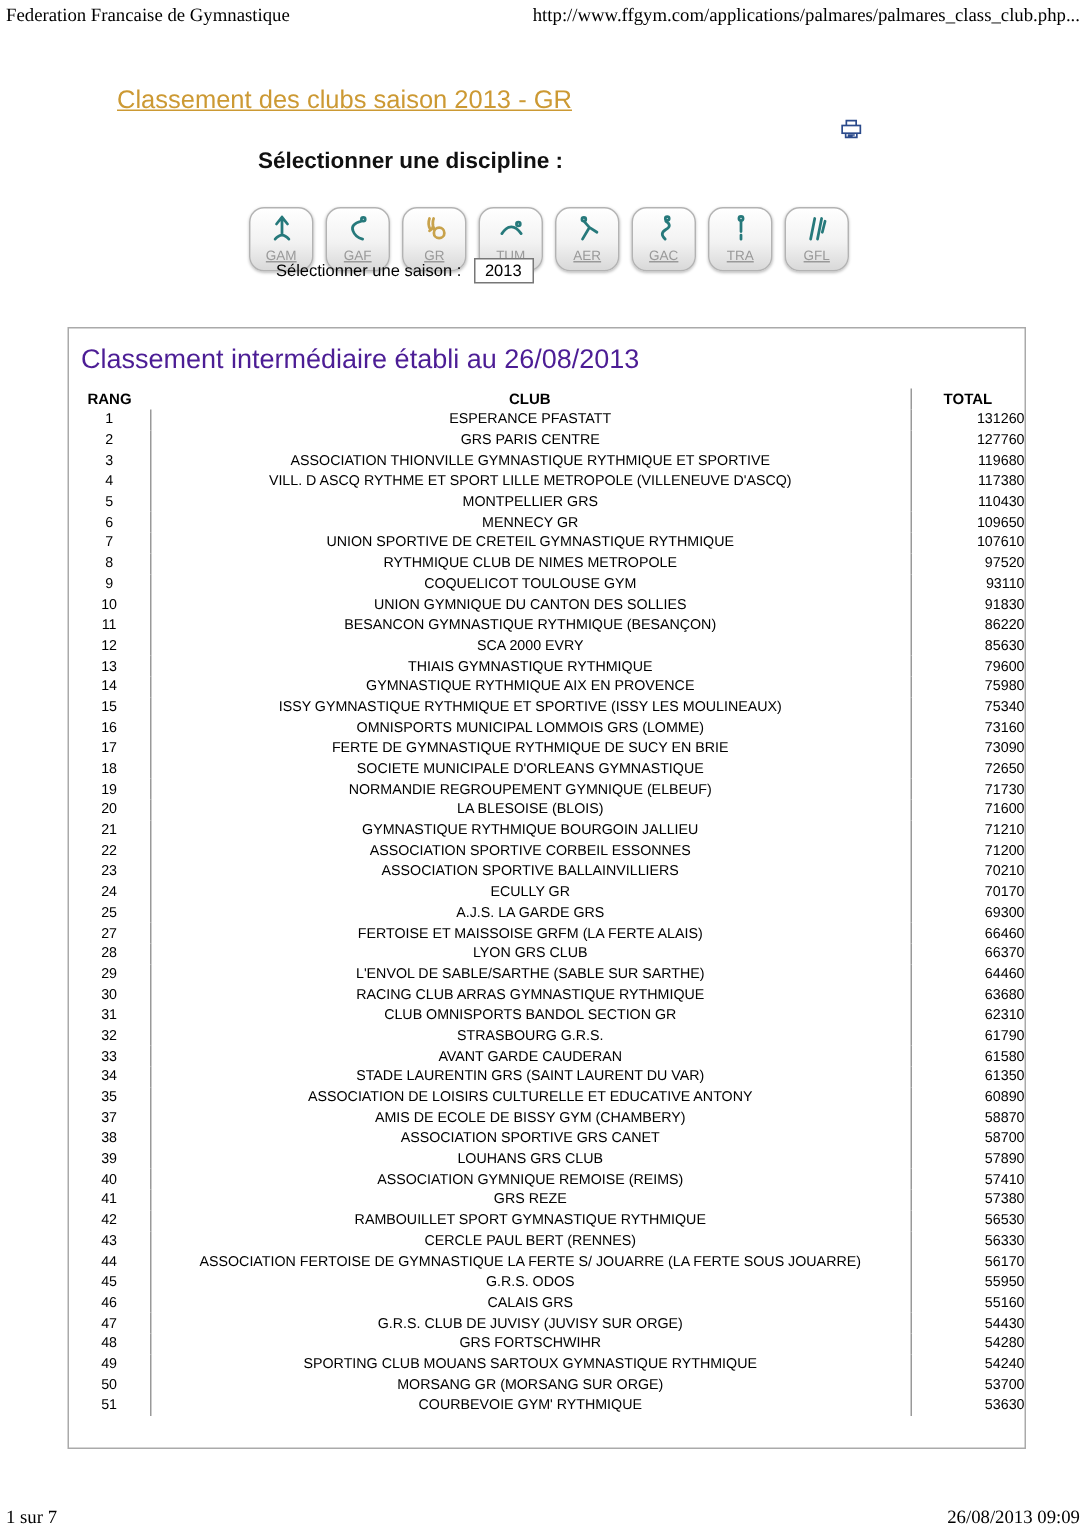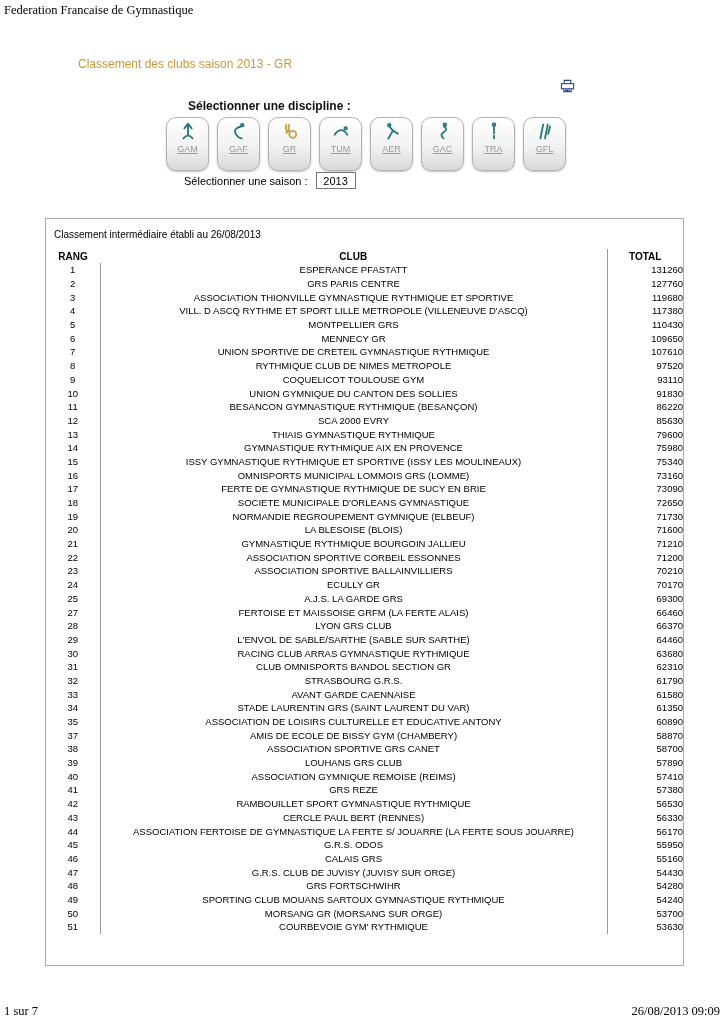--- a/index.html
+++ b/index.html
@@ -7,64 +7,65 @@
   body { position:relative; overflow:hidden; }
 
   
   .doc-header, .doc-footer { position:absolute; left:4px; right:4px;
     font-family:"Liberation Serif", serif; font-size:12.5px; color:#000;
     display:flex; justify-content:space-between; }
   .doc-header { top:3px; }
   .doc-footer { bottom:5px; }
 
   
-  .page-title { position:absolute; left:78px; top:57px; font-size:12px;
-    color:var(--title-color,#CC9933); font-weight:normal; }
+  .page-title { position:absolute; left:78px; top:57px; font-size:17px;
+    color:var(--title-color,#CC9933); font-weight:normal;text-decoration:underline; }
 
   .print-icon { position:absolute; left:560px; top:79px; width:15px; height:14px; cursor:pointer; }
 
-  .select-disc-label { position:absolute; left:172px; top:99px; font-size:12px; font-weight:bold; color:#111;margin-left:16px; }
+  .select-disc-label { position:absolute; left:172px; top:99px; font-size:15px; font-weight:bold; color:#111; }
 
   
   .disc-row { position:absolute; left:166px; top:117px; display:flex; gap:8px; }
-  .disc-btn { width:43px; height:54px; border:1px solid #b3b3b3; border-radius:10px;
+  .disc-btn { width:43px; height:43px; border:1px solid #b3b3b3; border-radius:10px;
     background:linear-gradient(#ffffff 0%, #f2f2f2 55%, #d9d9d9 100%);
     box-shadow:0 1px 2px rgba(0,0,0,.25);
     display:flex; flex-direction:column; align-items:center; justify-content:flex-start;
-    padding-top:3px; cursor:pointer; }
+    padding-top:3px; cursor:pointer;margin-top:21px; }
   .disc-btn .disc-icon { width:22px; height:22px; color:var(--icon-teal,#26797B); }
   .disc-btn.selected .disc-icon { color:var(--icon-gold,#C8A24B); }
   .disc-btn .disc-label { font-size:9px; color:#999; text-decoration:underline; line-height:10px; margin-top:1px; }
 
   
   .season-line { position:absolute; left:184px; top:172px; font-size:11px; display:flex; align-items:center; }
   .season-input { width:40px; height:17px; margin-left:8px; border:1px solid #777;
     font-size:11px; font-family:"Liberation Sans", sans-serif; text-align:center; padding:0; }
 
   
   .rank-box { position:absolute; left:45px; top:218px; width:639px; height:748px;
     border:1px solid #aaa; background:#fff; }
-  .rank-heading { font-size:10px; color:#000000; margin:10px 0 9px 8px; }
+  .rank-heading { font-size:18px; color:#4c1d95; margin:10px 0 9px 8px; }
   table.rank-table { border-collapse:collapse; width:100%; table-layout:fixed; }
   table.rank-table th { font-size:10px; font-weight:bold; height:14px; padding:0; }
   table.rank-table td { font-size:9.5px; height:13.7px; padding:0; white-space:nowrap; overflow:hidden; }
   col.c-rank { width:54px; }
   col.c-total { width:76px; }
   th.h-rank, td.t-rank { text-align:center; }
   th.h-club, td.t-club { text-align:center; }
   th.h-total { text-align:center; }
   td.t-total { text-align:right; padding-left:15px; }
   td.t-club { border-left:1px solid #999; }
   td.t-total, th.h-total { border-left:1px solid #999; }
 </style>
 </head>
 <body>
 
 <div class="doc-header">
   <span>Federation Francaise de Gymnastique</span>
+  <span>http://www.ffgym.com/applications/palmares/palmares_class_club.php...</span>
 </div>
 
 <h1 class="page-title">Classement des clubs saison 2013 - GR</h1>
 
 <span class="print-icon">
   <svg viewBox="0 0 16 15" width="15" height="14" fill="none" stroke="#2B4A8B" stroke-width="1.2">
     <path d="M4.5 5 V1.5 H11.5 V5"></path>
     <rect x="1.5" y="5" width="13" height="5.5"></rect>
     <path d="M4 10.5 V13.5 H12 V10.5"></path>
     <path d="M5.5 11.8 H10.5 M5.5 13 H9"></path>
@@ -300,21 +301,21 @@
           <td class="t-club">CLUB OMNISPORTS BANDOL SECTION GR</td>
           <td class="t-total">62310</td>
         </tr>
         <tr>
           <td class="t-rank">32</td>
           <td class="t-club">STRASBOURG G.R.S.</td>
           <td class="t-total">61790</td>
         </tr>
         <tr>
           <td class="t-rank">33</td>
-          <td class="t-club">AVANT GARDE CAENNAISE</td>
+          <td class="t-club">AVANT GARDE CAUDERAN</td>
           <td class="t-total">61580</td>
         </tr>
         <tr>
           <td class="t-rank">34</td>
           <td class="t-club">STADE LAURENTIN GRS (SAINT LAURENT DU VAR)</td>
           <td class="t-total">61350</td>
         </tr>
         <tr>
           <td class="t-rank">35</td>
           <td class="t-club">ASSOCIATION DE LOISIRS CULTURELLE ET EDUCATIVE ANTONY</td>

